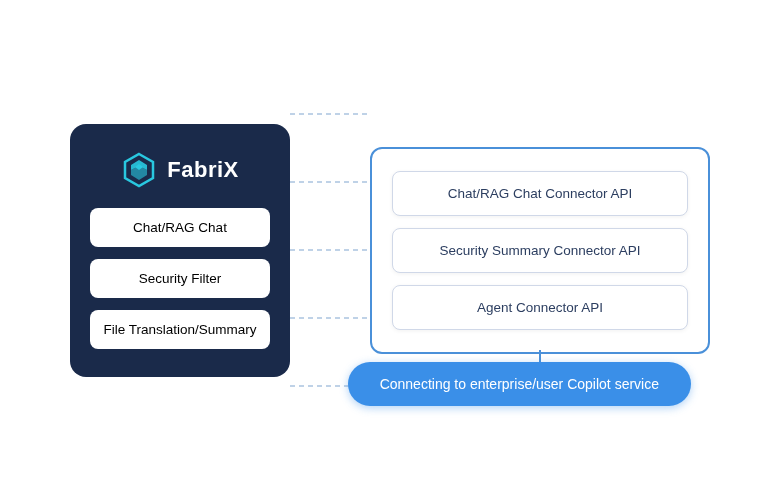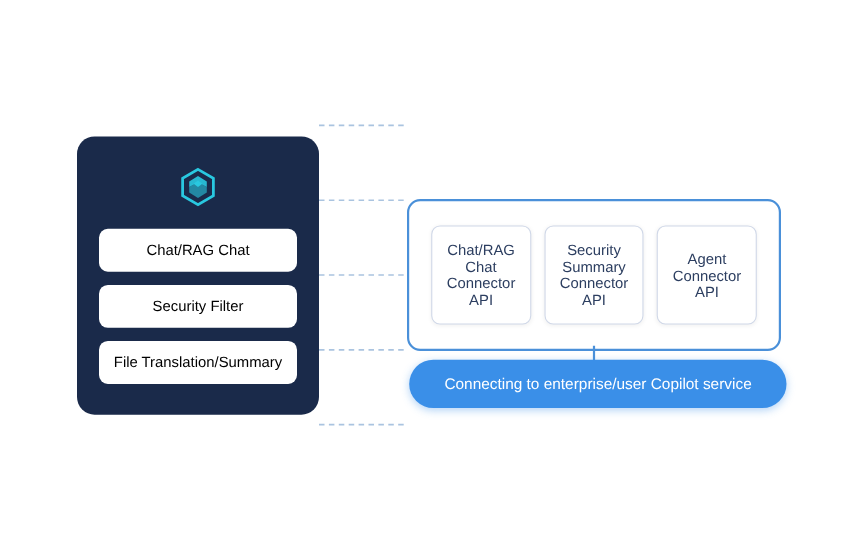--- a/index.html
+++ b/index.html
@@ -79,21 +79,21 @@
       height: 340px;
     }
 
     
     .right-panel {
       border: 2px solid #4a90d9;
       border-radius: 12px;
       padding: 22px 20px 22px 20px;
       width: 340px;
       display: flex;
-      flex-direction: row;
+      flex-direction: column;
       gap: 12px;
       flex-shrink: 0;
       position: relative;
     }
 
     .right-btn {
       background: #ffffff;
       border: 1.5px solid #d0d8e8;
       border-radius: 8px;
       padding: 14px 10px;
@@ -104,23 +104,23 @@
       cursor: pointer;
       width: 100%;
       box-shadow: 0 1px 4px rgba(0,0,0,0.06);
     }
 
     
     .bottom-section {
       position: absolute;
       bottom: -54px;
       left: 0;
-      right: 0;
+      right: 17px;
       display: flex;
-      justify-content: flex-start;
+      justify-content: flex-end;
     }
 
     .connect-btn {
       background: #3a8fe8;
       color: #ffffff;
       border: none;
       border-radius: 28px;
       padding: 14px 32px;
       font-size: 14px;
       font-weight: 500;
@@ -146,20 +146,21 @@
     <div class="logo-row">
 
       <svg class="logo-icon" viewBox="0 0 36 36" fill="none" xmlns="http://www.w3.org/2000/svg">
 
         <polygon points="18,2 32,10 32,26 18,34 4,26 4,10" fill="none" stroke="#29c8e0" stroke-width="2.5"></polygon>
 
         <path d="M18 8 L26 13 L26 18 L18 14 L10 18 L10 13 Z" fill="#29c8e0" opacity="0.9"></path>
         <path d="M10 18 L18 14 L26 18 L26 23 L18 28 L10 23 Z" fill="#29c8e0" opacity="0.6"></path>
         <path d="M14 15 L18 12 L22 15 L18 18 Z" fill="#29c8e0"></path>
       </svg>
+      <span class="logo-text">FabriX</span>
     </div>
 
     <button class="left-btn">Chat/RAG Chat</button>
     <button class="left-btn">Security Filter</button>
     <button class="left-btn">File Translation/Summary</button>
   </div>
 
   <div class="connector-area">
     <svg viewBox="0 0 80 340" xmlns="http://www.w3.org/2000/svg">
 

